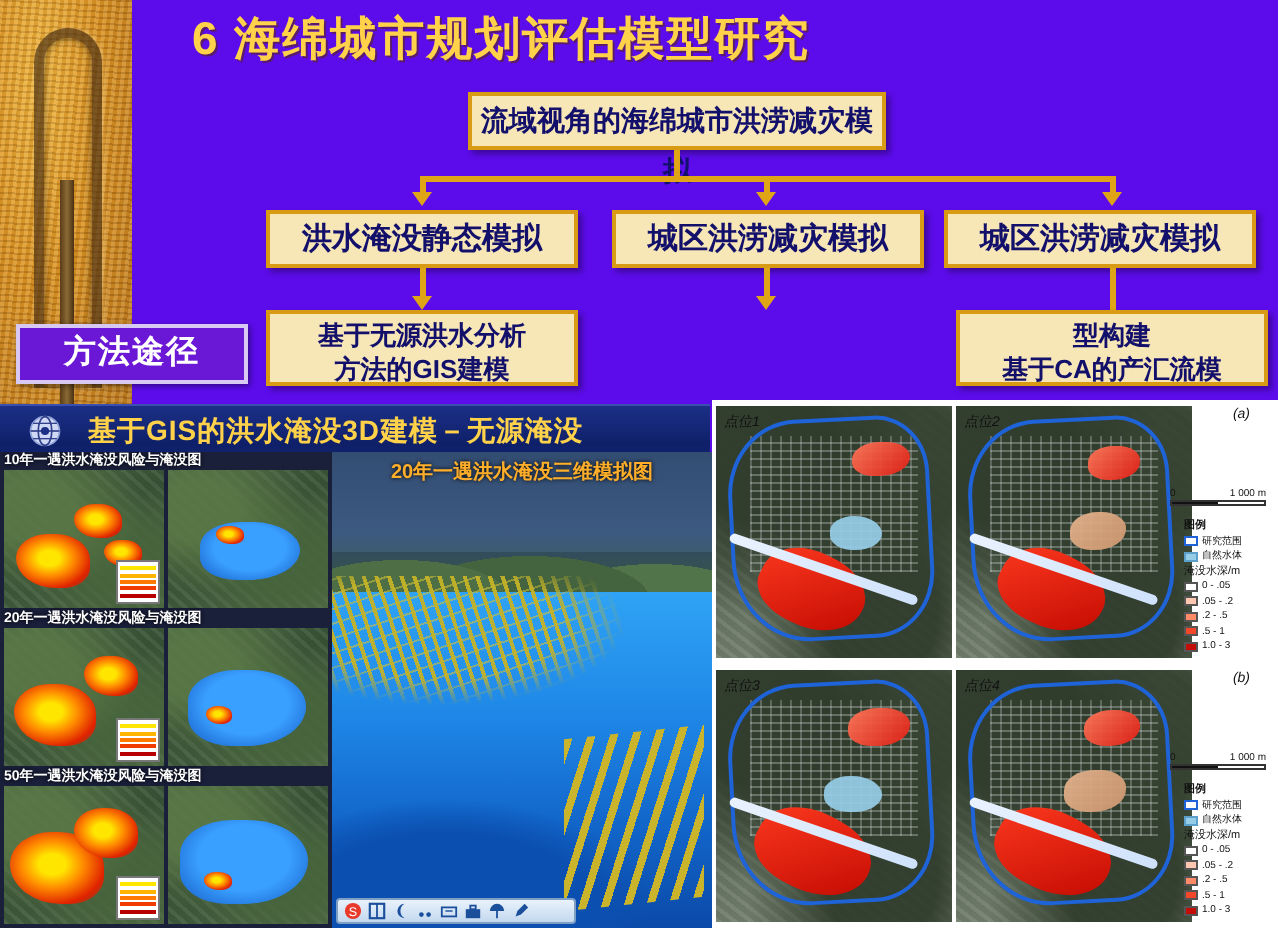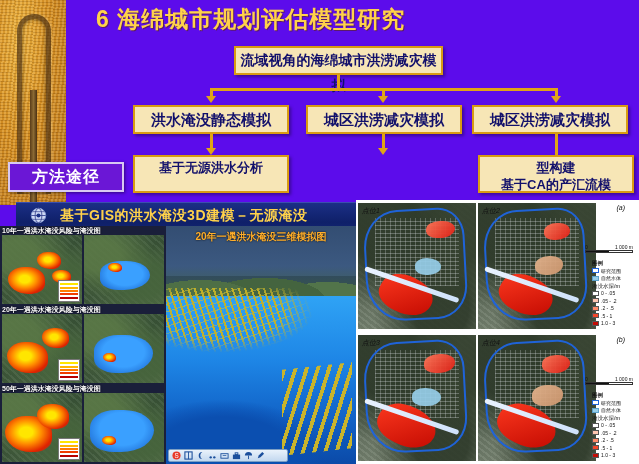--- a/index.html
+++ b/index.html
@@ -70,21 +70,21 @@
   
   .conn { position:absolute; background:#e0a417; }
   .arrow-head {
     position:absolute; width:0; height:0;
     border-left:5px solid transparent; border-right:5px solid transparent;
     border-top:7px solid #e0a417;
   }
 
   
   #banner {
-    position:absolute; left:16px; top:202px; width:355px; height:36px;
+    position:absolute; left:0; top:202px; width:355px; height:36px;
     background:linear-gradient(180deg,#1b2f86 0%,#0f2069 55%,#16287a 100%);
     border-top:1px solid #3a4fae;
   }
   #banner-text {
     position:absolute; left:44px; top:0; height:24px; line-height:24px;
     color:#ffd24a; font-size:14px; font-weight:bold; letter-spacing:.5px;
     white-space:nowrap;
   }
   #globe-icon { position:absolute; left:14px; top:4px; width:17px; height:17px; }
 
@@ -264,20 +264,21 @@
 
   <div class="conn" style="left:210px;top:134px;width:3px;height:16px;"></div>
   <div class="arrow-head" style="left:206px;top:148px;"></div>
   <div class="conn" style="left:382px;top:134px;width:3px;height:16px;"></div>
   <div class="arrow-head" style="left:378px;top:148px;"></div>
   <div class="conn" style="left:555px;top:134px;width:3px;height:26px;"></div>
   <div class="arrow-head" style="left:551px;top:158px;"></div>
 
   <div class="fbox fb-bot" id="fb-b0">
     <div>基于无源洪水分析</div>
+    <div>方法的GIS建模</div>
   </div>
   <div class="fbox fb-bot" id="fb-b2">
     <div>型构建</div>
     <div>基于CA的产汇流模</div>
   </div>
 
   <div id="banner">
     <svg id="globe-icon" viewBox="0 0 20 20">
       <circle cx="10" cy="10" r="8.5" fill="#cfd9f5" stroke="#8fa3d8" stroke-width="1"></circle>
       <ellipse cx="10" cy="10" rx="4" ry="8.5" fill="none" stroke="#33408c" stroke-width="1"></ellipse>

